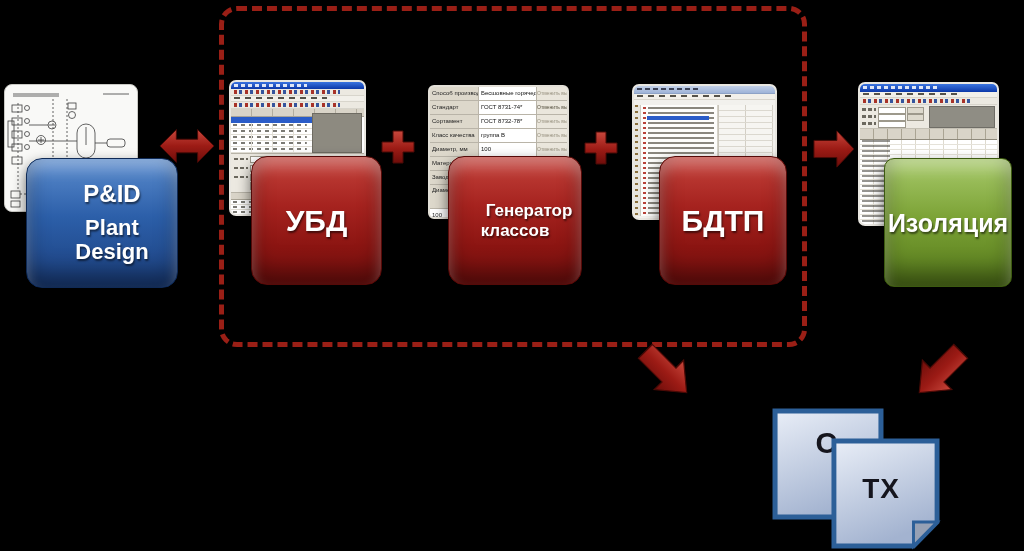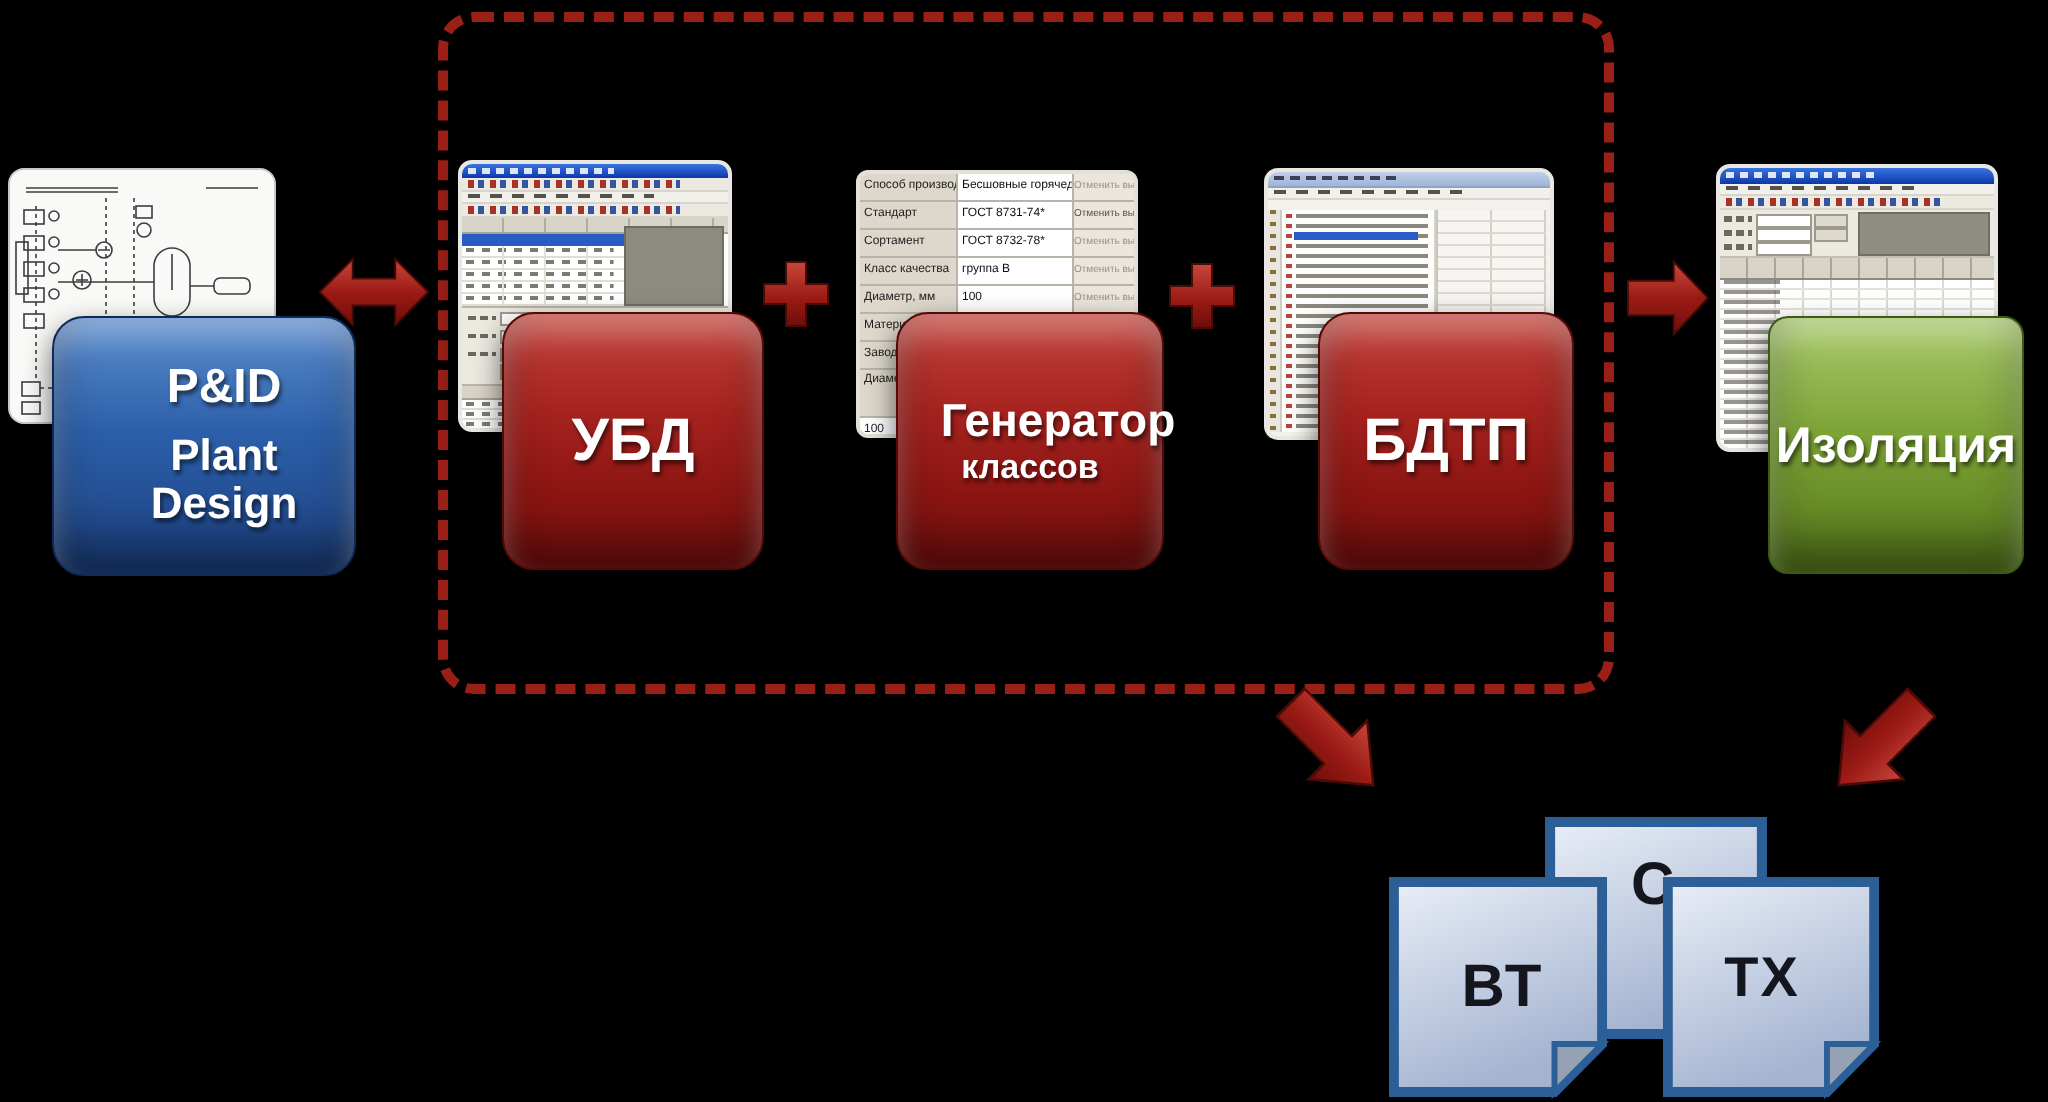--- a/index.html
+++ b/index.html
@@ -285,21 +285,21 @@
         <div class="ga"></div>
       </div>
     <div class="gfootB">
         <div class="gl" style="background:#fff;">100</div>
         <div class="gv"></div>
         <div class="ga"></div>
       </div>
   </div>
 
   <div class="gbox red" style="left:448px;top:156px;width:132px;height:127px;">
-    <div class="blabel" style="font-size:23px;margin-left:28px;">Генератор</div>
+    <div class="blabel" style="font-size:17px;margin-left:28px;">Генератор</div>
     <div class="blabel" style="font-size:17px;">классов</div>
   </div>
 
   <div class="arrow" style="left:582px;top:129px;width:38px;height:38px;">
     <svg viewBox="0 0 38 38" width="38" height="38">
       <defs>
           <linearGradient id="pg2" x1="0" y1="0" x2="0" y2="1">
         <stop offset="0" stop-color="#c8473c"></stop>
             <stop offset=".55" stop-color="#9c1b15"></stop>
             <stop offset="1" stop-color="#6e0d0a"></stop>
@@ -412,33 +412,20 @@
         <stop offset="0" stop-color="#e9eef7"></stop>
             <stop offset="1" stop-color="#a3b3d0"></stop>
       </linearGradient>
         </defs>
       <path d="M4,4 H109 V85 L85,109 H4 Z" fill="url(#dg2)" stroke="#2c5f98" stroke-width="5"></path>
       <path d="M85,109 L109,85 L85,85 Z" fill="#97a1b4" stroke="#2c5f98" stroke-width="3"></path>
     </svg>
     <span class="dlabel" style="left:49%;top:32%;">С</span>
   </div>
 
-  <div class="doc" style="left:693px;top:437px;width:112px;height:113px;z-index:3;">
-    <svg viewBox="0 0 113 113" preserveAspectRatio="none">
-      <defs>
-          <linearGradient id="dg3" x1="0" y1="0" x2="0.4" y2="1">
-        <stop offset="0" stop-color="#e9eef7"></stop>
-            <stop offset="1" stop-color="#a3b3d0"></stop>
-      </linearGradient>
-        </defs>
-      <path d="M4,4 H109 V85 L85,109 H4 Z" fill="url(#dg3)" stroke="#2c5f98" stroke-width="5"></path>
-      <path d="M85,109 L109,85 L85,85 Z" fill="#97a1b4" stroke="#2c5f98" stroke-width="3"></path>
-    </svg>
-    <span class="dlabel" style="left:52%;top:50%;">ВТ</span>
-  </div>
 
   <div class="doc" style="left:830px;top:437px;width:111px;height:113px;z-index:4;">
     <svg viewBox="0 0 113 113" preserveAspectRatio="none">
       <defs>
           <linearGradient id="dg4" x1="0" y1="0" x2="0.4" y2="1">
         <stop offset="0" stop-color="#e9eef7"></stop>
             <stop offset="1" stop-color="#a3b3d0"></stop>
       </linearGradient>
         </defs>
       <path d="M4,4 H109 V85 L85,109 H4 Z" fill="url(#dg4)" stroke="#2c5f98" stroke-width="5"></path>

